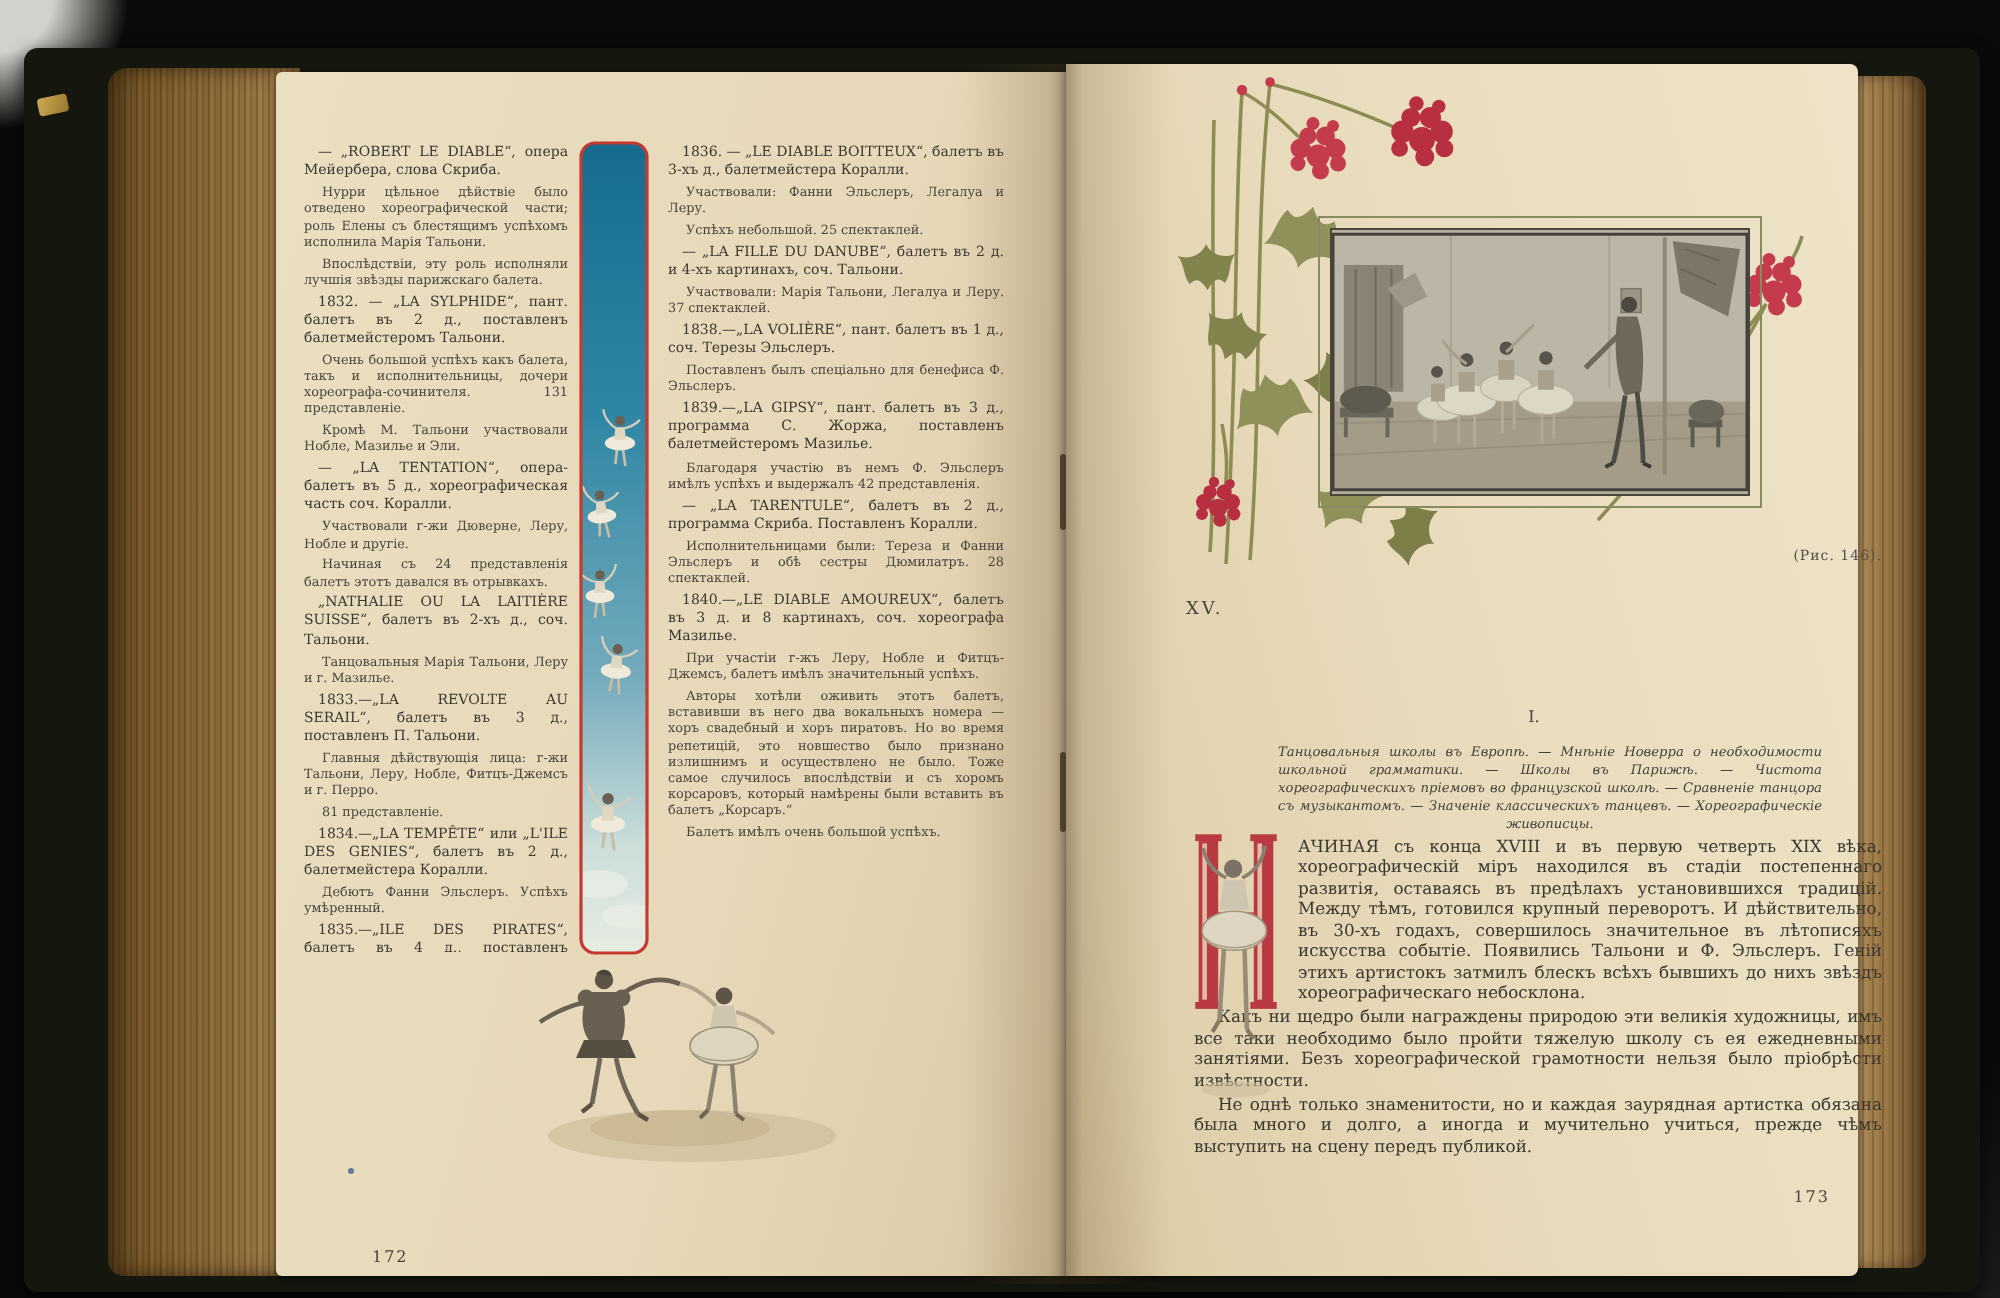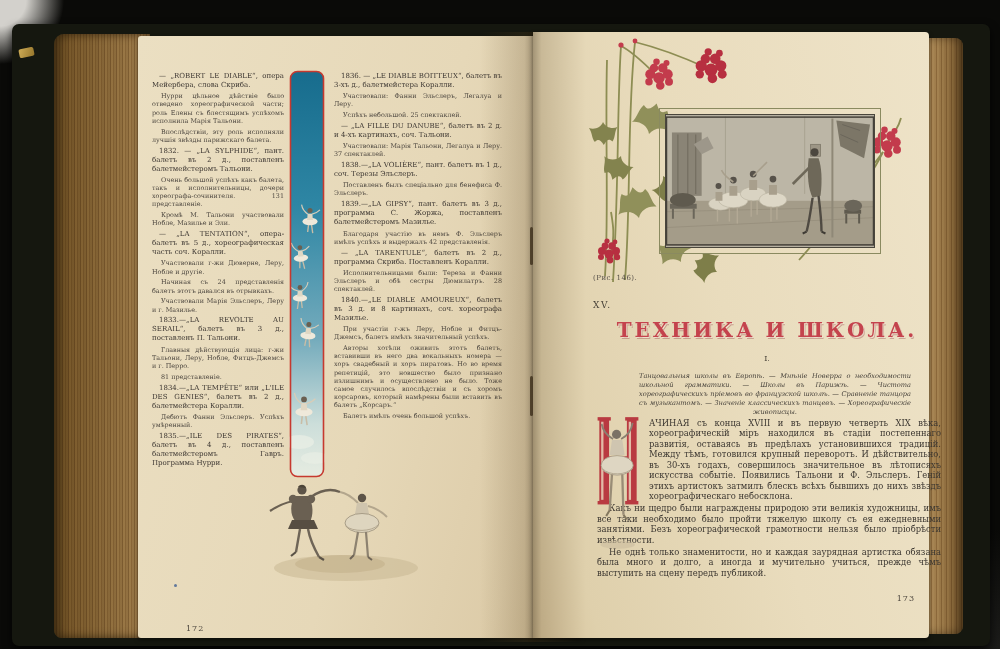--- a/index.html
+++ b/index.html
@@ -49,21 +49,21 @@
   .pn-left{left:28px;top:588px;margin-left:20px;}
   .pn-right{right:14px;top:562px;padding-left:20px;}
   .speck{position:absolute;left:36px;top:548px;width:3px;height:3px;border-radius:50%;background:#3f5f92;opacity:.8;}
 
   
   .ornament{position:absolute;left:30px;top:2px;width:384px;height:250px;}
   .photo-outer{position:absolute;left:126px;top:76px;width:208px;height:132px;
     border:1px solid #8a8a60;padding:6px;background:transparent;}
   .photo{width:208px;height:132px;border:1px solid #45413а;outline:1px solid #4a463c;
     display:block;background:#b6b0a1;}
-  .caption{position:absolute;left:60px;top:242px;width:348px;text-align:left;
+  .caption{position:absolute;left:60px;top:242px;width:348px;text-align:right;
     font-size:7px;color:#554f47;letter-spacing:.5px;}
   .chapter{position:absolute;left:60px;top:268px;width:348px;
     font-size:9px;letter-spacing:1.5px;color:#494339;}
   .rtitle{position:absolute;left:40px;top:286px;width:388px;text-align:center;
     font-size:20px;font-weight:bold;letter-spacing:3px;color:#c4434d;
     text-shadow:1px 1px 0 rgba(255,246,232,.5),1.5px 1.5px 0 rgba(128,32,40,.3);}
   .section{position:absolute;left:60px;top:322px;width:348px;text-align:center;
     font-size:8px;color:#494339;}
   .summary{position:absolute;left:106px;top:340px;width:272px;
     font-size:6.6px;font-style:italic;line-height:1.38;color:#46413a;
@@ -89,21 +89,22 @@
       <div class="col col1">
         <p class="entry">— „ROBERT LE DIABLE“, опера Мейербера, слова Скриба.</p>
         <p class="note">Нурри цѣльное дѣйствіе было отведено хореографической части; роль Елены съ блестящимъ успѣхомъ исполнила Марія Тальони.</p>
         <p class="note">Впослѣдствіи, эту роль исполняли лучшія звѣзды парижскаго балета.</p>
         <p class="entry">1832. — „LA SYLPHIDE“, пант. балетъ въ 2 д., поставленъ балетмейстеромъ Тальони.</p>
         <p class="note">Очень большой успѣхъ какъ балета, такъ и исполнительницы, дочери хореографа-сочинителя. 131 представленіе.</p>
         <p class="note">Кромѣ М. Тальони участвовали Нобле, Мазилье и Эли.</p>
         <p class="entry">— „LA TENTATION“, опера-балетъ въ 5 д., хореографическая часть соч. Коралли.</p>
         <p class="note">Участвовали г-жи Дюверне, Леру, Нобле и другіе.</p>
         <p class="note">Начиная съ 24 представленія балетъ этотъ давался въ отрывкахъ.</p>
-        <p class="note">Участвовали Марія Эльслеръ, Леру и г. Мазилье.</p>
+        <p class="entry">„NATHALIE OU LA LAITIÈRE SUISSE“, балетъ въ 2-хъ д., соч. Тальони.</p>
+        <p class="note">Танцовальныя Марія Тальони, Леру и г. Мазилье.</p>
         <p class="entry">1833.—„LA REVOLTE AU SERAIL“, балетъ въ 3 д., поставленъ П. Тальони.</p>
         <p class="note">Главныя дѣйствующія лица: г-жи Тальони, Леру, Нобле, Фитцъ-Джемсъ и г. Перро.</p>
         <p class="note">81 представленіе.</p>
         <p class="entry">1834.—„LA TEMPÊTE“ или „L'ILE DES GENIES“, балетъ въ 2 д., балетмейстера Коралли.</p>
         <p class="note">Дебютъ Фанни Эльслеръ. Успѣхъ умѣренный.</p>
         <p class="entry">1835.—„ILE DES PIRATES“, балетъ въ 4 д., поставленъ балетмейстеромъ Гавръ. Программа Нурри.</p>
 
       </div>
 
       <div class="strip">
@@ -267,21 +268,20 @@
           <path d="M142,116 l-4,2 M157,116 l4,2" stroke="#3f3b34" stroke-width="2"></path>
           <rect x="180" y="94" width="17" height="4" fill="#5f5a4e"></rect>
           <path d="M182,98 v10 M195,98 v10" stroke="#5f5a4e" stroke-width="2"></path>
           <ellipse cx="189" cy="90" rx="9" ry="6" fill="#6b665a"></ellipse>
           <rect x="0.5" y="0.5" width="209" height="129" fill="none" stroke="#45413a" stroke-width="1.5"></rect>
         </svg>
       </div>
 
       <div class="caption">(Рис. 146).</div>
       <div class="chapter">XV.</div>
-      <div class="rtitle">ТЕХНИКА И ШКОЛА.</div>
       <div class="section">I.</div>
       <div class="summary">Танцовальныя школы въ Европѣ. — Мнѣніе Новерра о необходимости школьной грамматики. — Школы въ Парижѣ. — Чистота хореографическихъ пріемовъ во французской школѣ. — Сравненіе танцора съ музыкантомъ. — Значеніе классическихъ танцевъ. — Хореографическіе живописцы.</div>
 
       <div class="maintext">
         <div class="dropcap">
           <svg width="46" height="147" viewBox="0 0 40 128">
             <g fill="#b93a41">
               <rect x="2" y="3" width="8.5" height="72"></rect>
               <rect x="26" y="3" width="8.5" height="72"></rect>
               <rect x="10" y="35" width="16" height="8"></rect>

